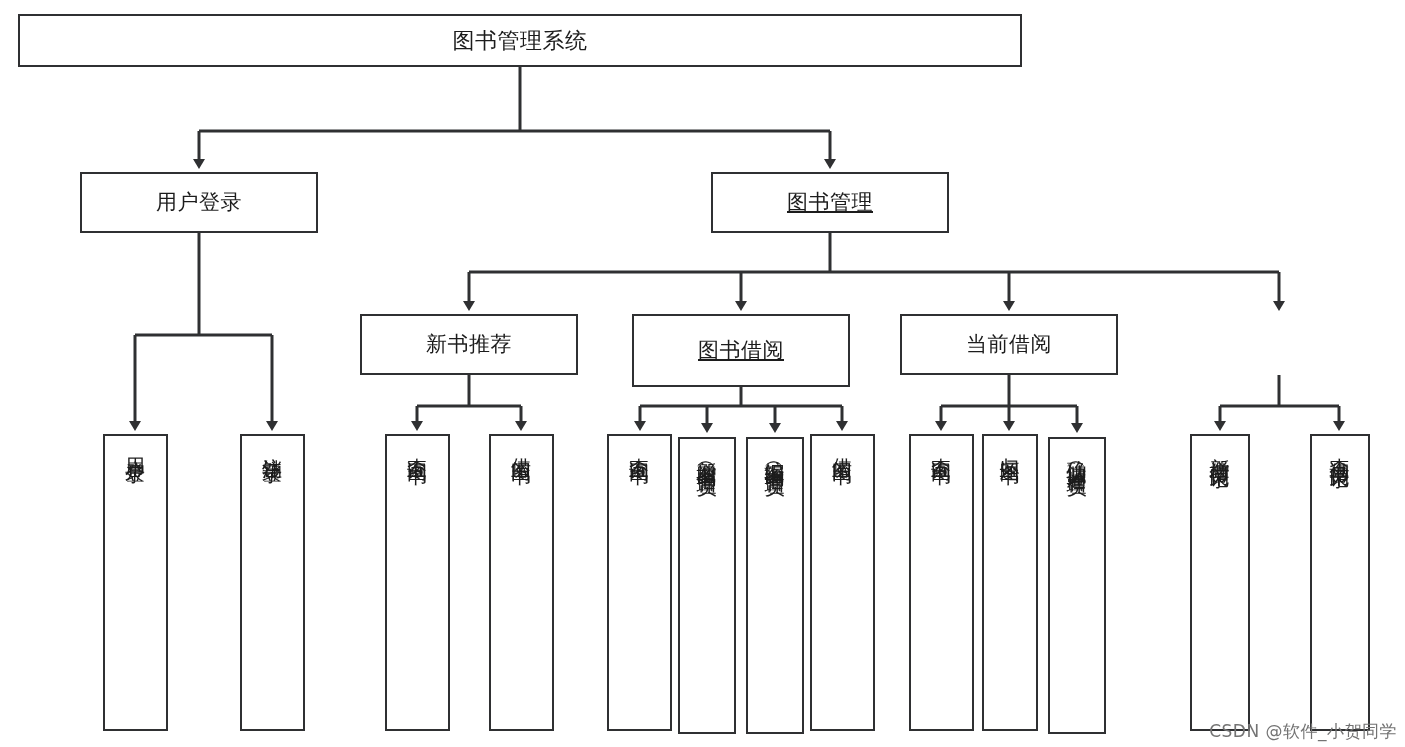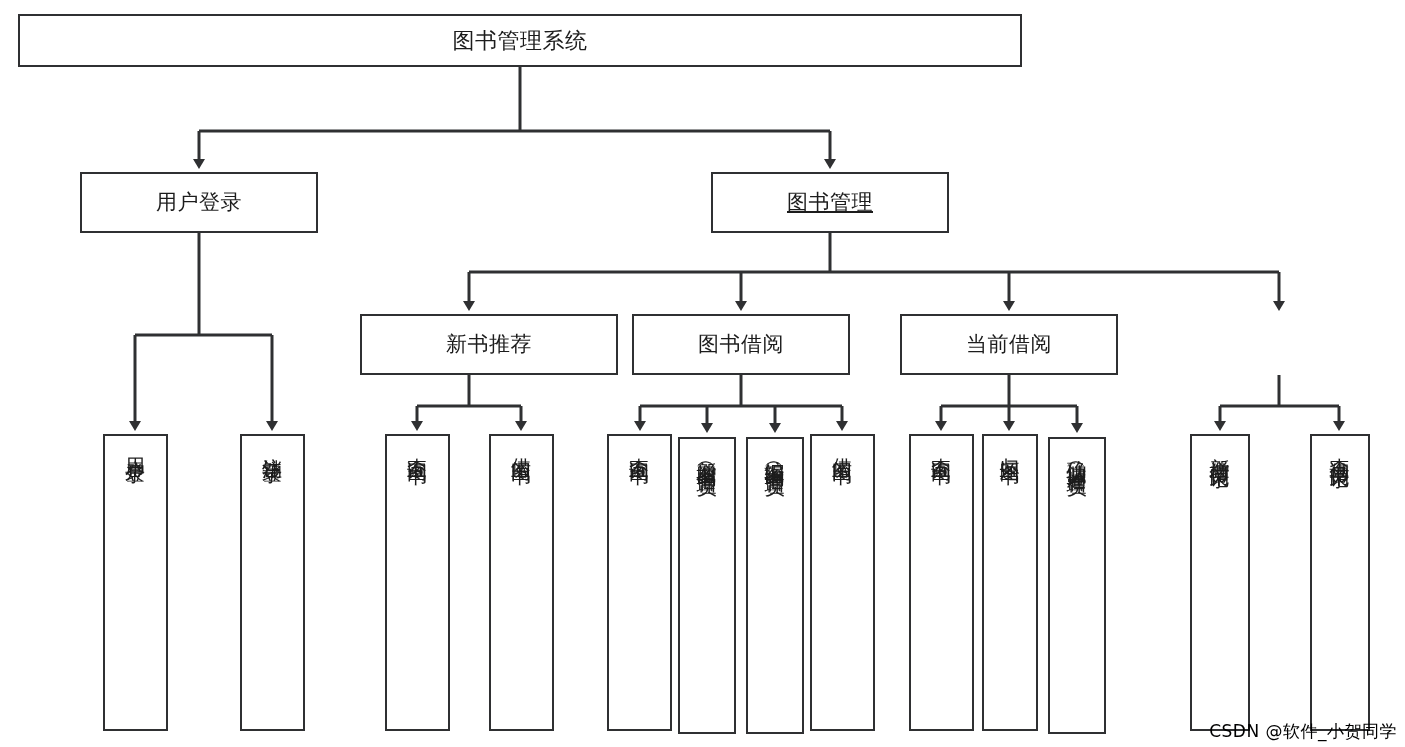--- a/index.html
+++ b/index.html
@@ -53,21 +53,21 @@
     font-size: 20px;
     letter-spacing: 2.5px;
     line-height: 1;
   }
   .node.root .label { font-size: 22px; }
   #watermark {
     position: absolute;
     right: 8px;
     bottom: 4px;
     font-size: 17px;
-    color: #000000;
+    color: #737373;
     letter-spacing: 0.5px;
     white-space: nowrap;
     font-family: "DejaVu Sans", "Liberation Sans", sans-serif;
     margin-top: 41px;
   }
 </style>
 </head>
 <body>
 
 <div id="canvas">
@@ -126,24 +126,24 @@
     <span class="label">图书管理系统</span>
   </div>
 
   <div class="node horiz" style="left:80px; top:172px; width:238px; height:61px;">
     <span class="label">用户登录</span>
   </div>
   <div class="node horiz" style="left:711px; top:172px; width:238px; height:61px;text-decoration:underline;">
     <span class="label">图书管理</span>
   </div>
 
-  <div class="node horiz" style="left:360px; top:314px; width:258px; height:61px;font-family:Liberation Serif, serif;">
+  <div class="node horiz" style="left:360px; top:314px; width:218px; height:61px;font-family:Liberation Serif, serif;">
     <span class="label">新书推荐</span>
   </div>
-  <div class="node horiz" style="left:632px; top:314px; width:218px; height:61px;">
+  <div class="node horiz" style="left:632px; top:314px; width:218px; height:73px;text-decoration:underline;">
     <span class="label">图书借阅</span>
   </div>
   <div class="node horiz" style="left:900px; top:314px; width:218px; height:61px;">
     <span class="label">当前借阅</span>
   </div>
 
   <div class="node vert" style="left:103px; top:434px; width:65px; height:297px;">
     <span class="label">用户登录</span>
   </div>
   <div class="node vert" style="left:240px; top:434px; width:65px; height:297px;">

